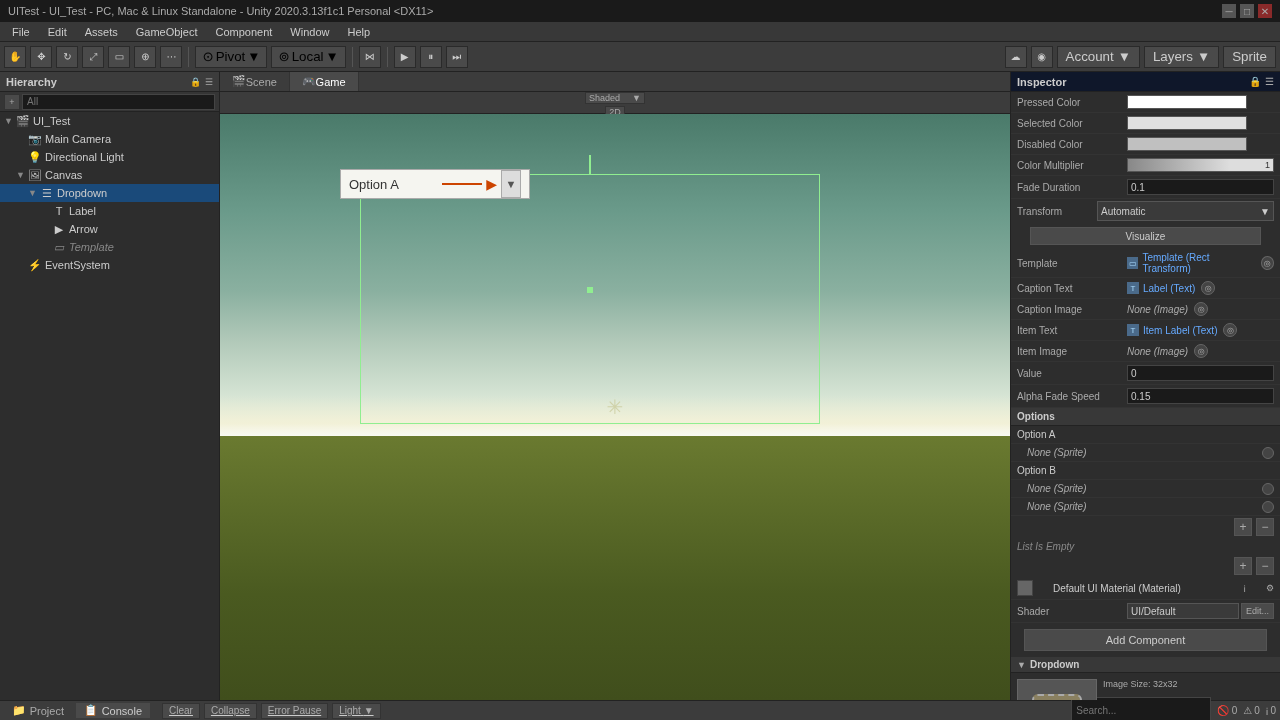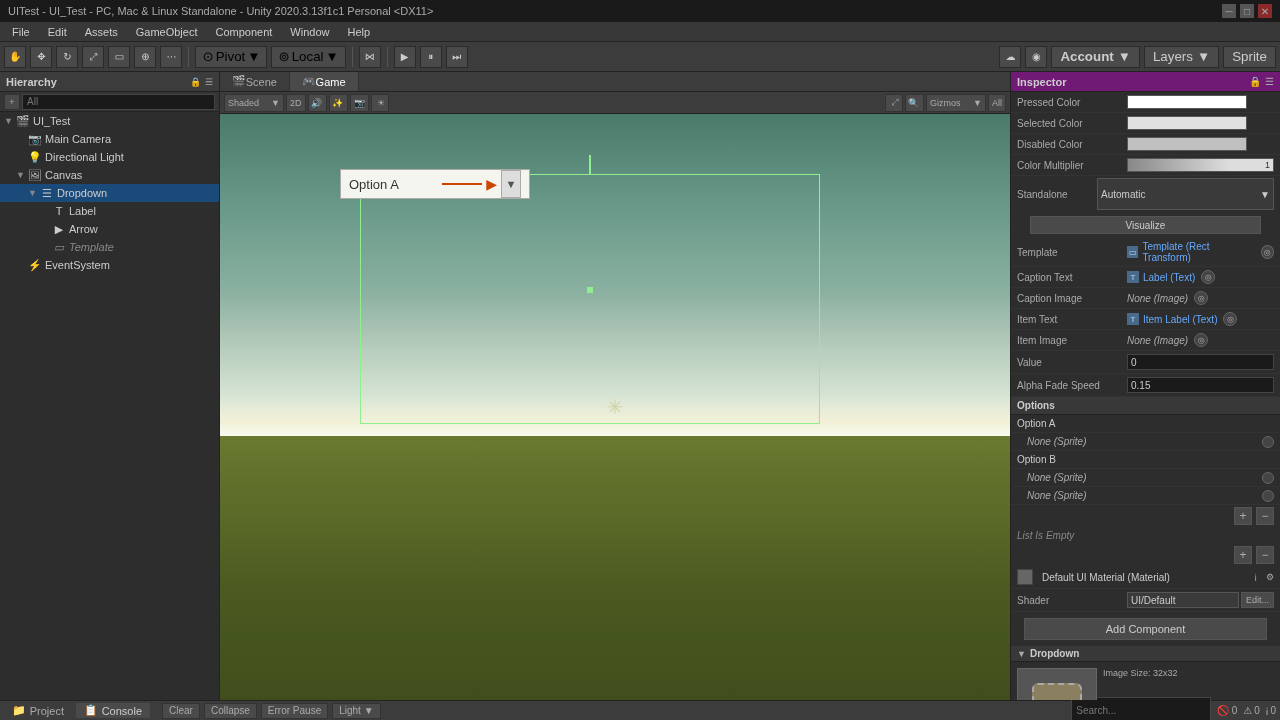--- a/index.html
+++ b/index.html
@@ -14,21 +14,21 @@
     #menu-bar { height: 20px; background: #383838; display: flex; align-items: center; padding: 0 4px; gap: 2px; border-bottom: 1px solid #222; }
     .menu-item { padding: 2px 8px; color: #ccc; cursor: pointer; font-size: 11px; }
 
     
     #toolbar { height: 30px; background: #3c3c3c; display: flex; align-items: center; padding: 0 4px; gap: 4px; border-bottom: 1px solid #222; }
     .toolbar-btn { height: 22px; min-width: 22px; background: #4a4a4a; border: 1px solid #2a2a2a; color: #ccc; cursor: pointer; display: flex; align-items: center; justify-content: center; font-size: 10px; padding: 0 4px; gap: 2px; }
     .toolbar-separator { width: 1px; height: 20px; background: #555; margin: 0 2px; }
     .toolbar-play { background: #4a4a4a; }
     .toolbar-dropdown { display: flex; align-items: center; gap: 2px; height: 22px; background: #4a4a4a; border: 1px solid #2a2a2a; padding: 0 6px; cursor: pointer; }
     .toolbar-right { margin-left: auto; display: flex; align-items: center; gap: 4px; }
-    .account-btn { height: 22px; background: #4a4a4a; border: 1px solid #2a2a2a; color: #ccc; padding: 0 8px; cursor: pointer; display: flex; align-items: center; gap: 4px; font-weight: bold; }
+    .account-btn { height: 22px; background: #4a4a4a; border: 1px solid #2a2a2a; color: #ccc; padding: 0 8px; cursor: pointer; display: flex; align-items: center; gap: 4px; }
     .layers-btn { height: 22px; background: #4a4a4a; border: 1px solid #2a2a2a; color: #ccc; padding: 0 8px; cursor: pointer; display: flex; align-items: center; gap: 4px; }
 
     
     #main { display: flex; height: calc(720px - 22px - 20px - 30px - 20px); }
 
     
     #hierarchy { width: 220px; background: #2d2d2d; border-right: 1px solid #222; display: flex; flex-direction: column; }
     .panel-header { height: 20px; background: #3c3c3c; border-bottom: 1px solid #222; display: flex; align-items: center; padding: 0 6px; gap: 4px; color: #bbb; font-size: 11px; }
     .panel-header-title { font-size: 11px; color: #ccc; font-weight: bold; }
     .panel-header-icon { color: #aaa; font-size: 9px; cursor: pointer; }
@@ -42,21 +42,21 @@
     .hier-icon { width: 14px; height: 14px; margin-right: 3px; display: inline-flex; align-items: center; justify-content: center; }
     .indent1 { padding-left: 16px; }
     .indent2 { padding-left: 28px; }
     .indent3 { padding-left: 40px; }
 
     
     #center { flex: 1; display: flex; flex-direction: column; }
     #scene-tabs { height: 20px; background: #3c3c3c; border-bottom: 1px solid #222; display: flex; align-items: stretch; }
     .scene-tab { padding: 0 12px; display: flex; align-items: center; color: #aaa; cursor: pointer; font-size: 11px; border-right: 1px solid #333; }
     .scene-tab.active { background: #4a4a4a; color: #fff; }
-    .scene-toolbar { height: 22px; background: #3c3c3c; border-bottom: 1px solid #222; display: flex; align-items: center; padding: 0 4px; gap: 2px; }
+    .scene-toolbar { height: 22px; background: #3c3c3c; border-bottom: 1px solid #222; display: flex; align-items: center; padding: 0 4px; gap: 2px; flex-direction: column; }
     .scene-btn { height: 18px; min-width: 18px; background: #4a4a4a; border: 1px solid #333; color: #aaa; font-size: 9px; cursor: pointer; display: flex; align-items: center; justify-content: flex-end; padding: 0 3px; }
     .scene-view { flex: 1; position: relative; overflow: hidden; background: #1a2a1a; }
 
     
     .game-viewport { width: 100%; height: 100%; position: relative; overflow: hidden; }
     .sky-gradient { position: absolute; top: 0; left: 0; right: 0; height: 55%; background: linear-gradient(180deg, #4a7a6a 0%, #6a9a8a 30%, #8ab0a0 55%, #b0c8b8 70%, #d0e0d0 85%, #e8f0e0 95%, #f0f5e8 100%); }
     .ground { position: absolute; bottom: 0; left: 0; right: 0; height: 45%; background: linear-gradient(180deg, #6a7a30 0%, #5a6a28 30%, #4a5a20 60%, #404e1c 100%); }
     .horizon-glow { position: absolute; top: 48%; left: 0; right: 0; height: 12%; background: linear-gradient(180deg, transparent 0%, rgba(255,240,200,0.4) 40%, rgba(255,255,255,0.6) 60%, rgba(240,230,180,0.3) 100%); }
 
     
@@ -71,21 +71,21 @@
     .dropdown-arrow-area { display: flex; align-items: center; gap: 4px; }
     .dropdown-line { width: 40px; height: 2px; background: #cc4400; }
     .dropdown-arr { color: #cc4400; font-size: 14px; }
     .dropdown-chevron { background: #ddd; border: 1px solid #aaa; width: 20px; height: 28px; display: flex; align-items: center; justify-content: center; color: #555; }
 
     
     .crosshair { position: absolute; top: 50%; left: 50%; transform: translate(-50%, -50%); color: rgba(200,200,150,0.7); font-size: 20px; }
 
     
     #inspector { width: 270px; background: #2d2d2d; border-left: 1px solid #222; display: flex; flex-direction: column; overflow: hidden; }
-    .inspector-header { height: 20px; background: #701a75; border-bottom: 1px solid #222; display: flex; align-items: center; padding: 0 6px; gap: 4px; }
+    .inspector-header { height: 20px; background: #0f172a; border-bottom: 1px solid #222; display: flex; align-items: center; padding: 0 6px; gap: 4px; }
     .inspector-content { flex: 1; overflow-y: auto; overflow-x: hidden; }
     .inspector-content::-webkit-scrollbar { width: 6px; }
     .inspector-content::-webkit-scrollbar-track { background: #2d2d2d; }
     .inspector-content::-webkit-scrollbar-thumb { background: #555; }
 
     .prop-row { display: flex; align-items: center; min-height: 18px; padding: 3px 6px; border-bottom: 1px solid #333; }
     .prop-label { width: 110px; color: #aaa; font-size: 10px; flex-shrink: 0; }
     .prop-value { flex: 1; display: flex; align-items: center; }
     .prop-input { flex: 1; height: 16px; background: #1a1a1a; border: 1px solid #444; color: #ccc; font-size: 10px; padding: 0 3px; }
     .prop-color-box { width: 120px; height: 14px; border: 1px solid #555; }
@@ -109,34 +109,34 @@
     .dropdown-section-arrow { color: #aaa; font-size: 9px; cursor: pointer; }
     .thumbnail-area { padding: 6px; display: flex; gap: 6px; align-items: flex-start; }
     .thumbnail { width: 80px; height: 80px; background: #555; border: 1px solid #666; position: relative; overflow: hidden; display: flex; align-items: center; justify-content: center; }
     .thumbnail-inner { width: 50px; height: 50px; background: #8a8060; border: 2px dashed #aaa; border-radius: 6px; }
     .thumbnail-info { font-size: 9px; color: #aaa; }
 
     
     #status-bar { height: 20px; background: #3c3c3c; border-top: 1px solid #222; display: flex; align-items: center; padding: 0 4px; gap: 4px; }
     .status-tab { padding: 1px 8px; color: #aaa; cursor: pointer; font-size: 11px; display: flex; align-items: center; gap: 4px; }
     .status-tab.active { background: #4a4a4a; color: #ccc; }
-    .console-toolbar { display: flex; align-items: center; gap: 4px; margin-left: 8px; }
+    .console-toolbar { display: flex; align-items: center; gap: 4px; margin-left: 8px; text-decoration: underline; }
     .console-btn { height: 16px; padding: 0 6px; background: #4a4a4a; border: 1px solid #333; color: #aaa; font-size: 10px; cursor: pointer; }
     .status-right { margin-left: auto; display: flex; align-items: center; gap: 6px; }
     .status-counter { display: flex; align-items: center; gap: 2px; color: #aaa; font-size: 10px; }
 
     
     .color-white { background: white; }
     .color-light { background: #e0e0e0; }
     .color-disabled { background: #c0c0c0; }
 
     
     .nav-row { display: flex; align-items: center; padding: 2px 6px; min-height: 20px; }
     .nav-label { width: 80px; color: #aaa; font-size: 10px; }
-    .nav-dropdown { flex: 1; height: 32px; background: #3a3a3a; border: 1px solid #555; color: #ccc; font-size: 10px; padding: 0 3px; display: flex; align-items: center; justify-content: space-between; cursor: pointer; }
+    .nav-dropdown { flex: 1; height: 20px; background: #3a3a3a; border: 1px solid #555; color: #ccc; font-size: 10px; padding: 0 3px; display: flex; align-items: center; justify-content: space-between; cursor: pointer; }
 
     .scroll-area { overflow-y: auto; overflow-x: hidden; flex: 1; }
   </style>
 </head>
 <body>
 
 <div id="title-bar">
   <span style="font-size:11px; color:#aaa;">UITest - UI_Test - PC, Mac &amp; Linux Standalone - Unity 2020.3.13f1c1 Personal &lt;DX11&gt;</span>
   <div class="win-controls">
     <button class="win-btn">─</button>
@@ -358,23 +358,29 @@
         </div>
       </div>
       <div class="prop-row">
         <span class="prop-label">Color Multiplier</span>
         <div class="prop-value">
           <div style="flex:1; height:14px; background:linear-gradient(to right, #888 0%, #ddd 70%); border:1px solid #555; position:relative;">
             <span style="position:absolute; right:3px; top:50%; transform:translateY(-50%); font-size:9px; color:#333;">1</span>
           </div>
         </div>
       </div>
+      <div class="prop-row">
+        <span class="prop-label">Fade Duration</span>
+        <div class="prop-value">
+          <input class="prop-input" type="text" value="0.1" style="">
+        </div>
+      </div>
 
       <div class="nav-row">
-        <span class="nav-label">Standalone</span>
+        <span class="nav-label">Transform</span>
         <div class="nav-dropdown">
           <span>Automatic</span>
           <span>▼</span>
         </div>
       </div>
       <div style="padding: 2px 6px;">
         <button class="visualize-btn">Visualize</button>
       </div>
 
       <div class="prop-row">
@@ -463,21 +469,21 @@
         <button class="add-btn">+</button>
         <button class="remove-btn">−</button>
       </div>
 
       <div class="list-empty">List Is Empty</div>
       <div class="add-remove-row">
         <button class="add-btn">+</button>
         <button class="remove-btn">−</button>
       </div>
 
-      <div style="padding: 3px 6px; display:flex; align-items:center; gap:9px; border-bottom:1px solid #333;">
+      <div style="padding: 3px 6px; display:flex; align-items:center; gap:20px; border-bottom:1px solid #333;">
         <div style="width:16px; height:16px; background:#666; border:1px solid #444; flex-shrink:0;"></div>
         <span style="color:#ccc; font-size:10px; flex:1;">Default UI Material (Material)</span>
         <span style="color:#aaa; font-size:9px; cursor:pointer;">ℹ</span>
         <span style="color:#aaa; font-size:9px; cursor:pointer;">⚙</span>
       </div>
       <div class="prop-row">
         <span class="prop-label">Shader</span>
         <div class="prop-value">
           <div class="prop-dropdown" style="flex:1;">
             <span>UI/Default</span>

